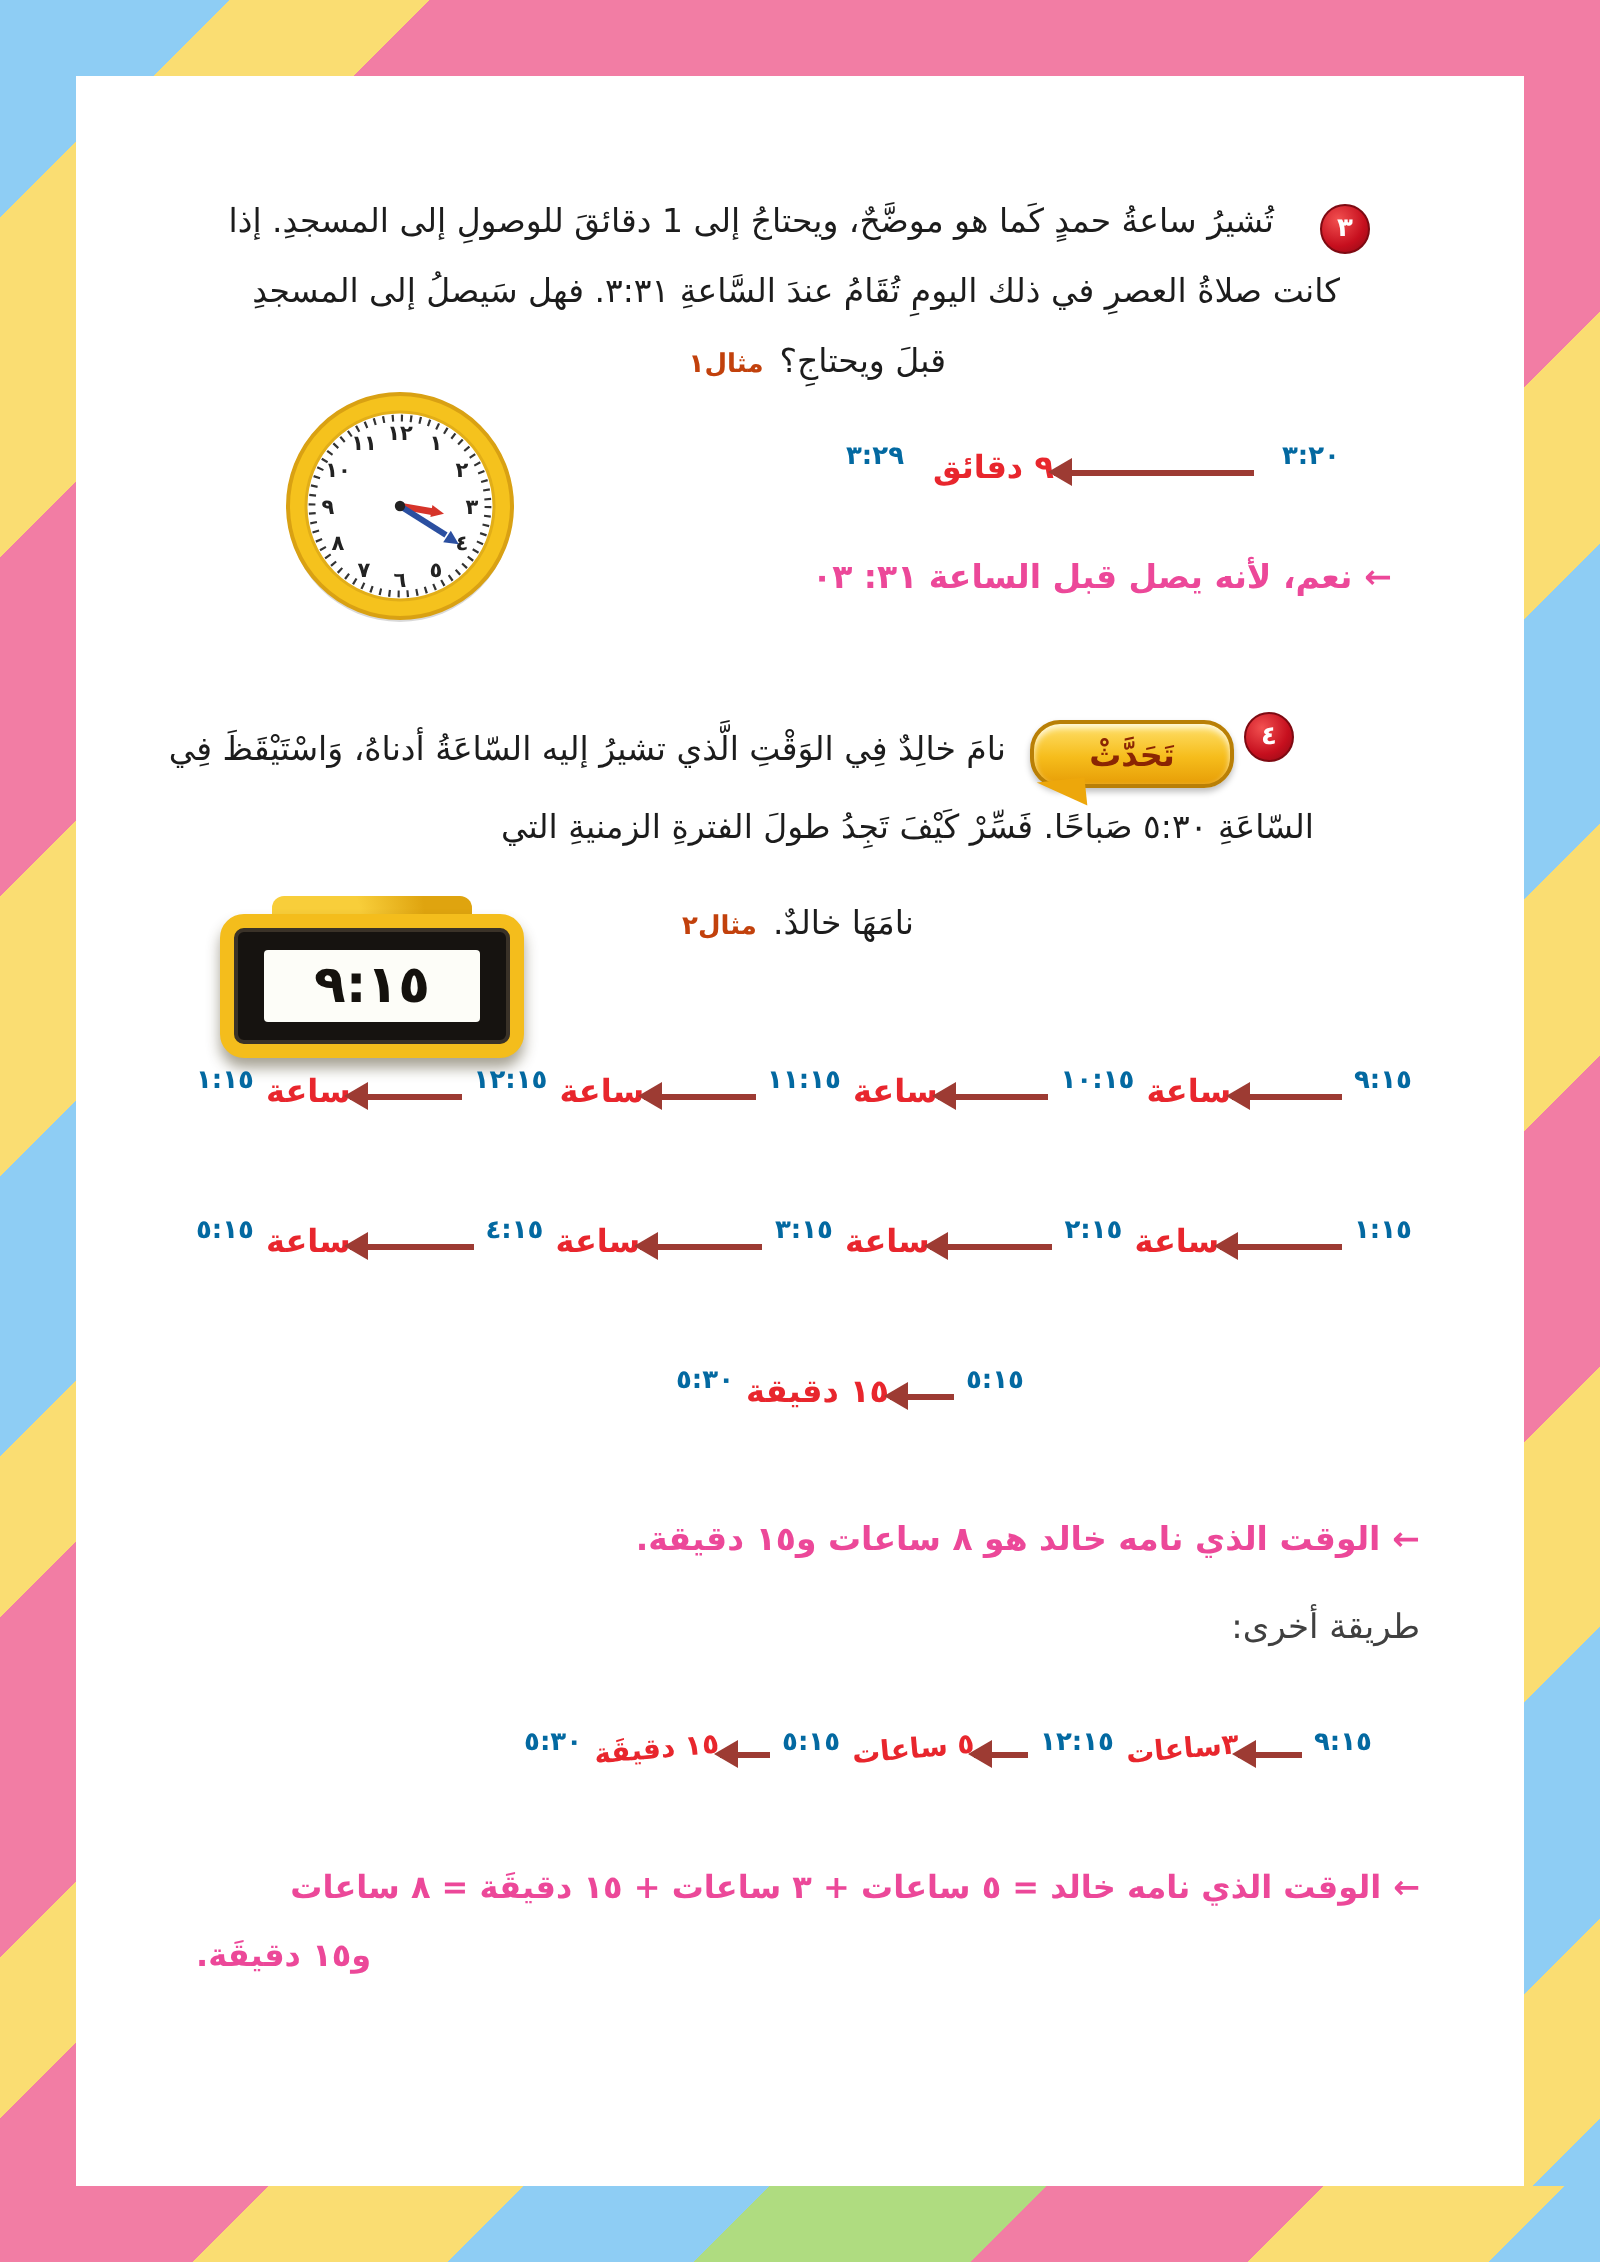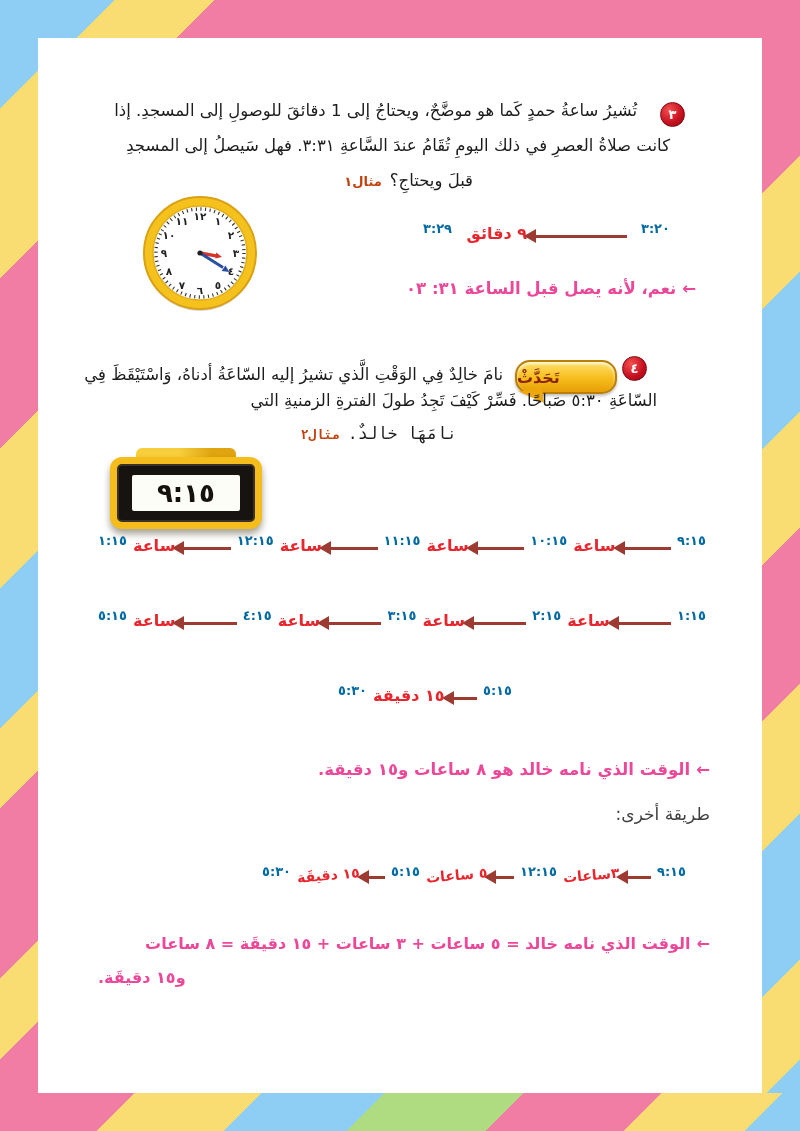--- a/index.html
+++ b/index.html
@@ -33,21 +33,21 @@
   .badge{
     width:23px;height:23px;border-radius:50%;
     background:radial-gradient(circle at 35% 30%,#f25050,#c60f1e 60%,#8c0a15);
     border:1.5px solid #7e0a12;color:#fff;font-size:13px;font-weight:bold;
     display:flex;align-items:center;justify-content:center;
   }
   .bubble{
     width:98px;height:30px;border-radius:15px;
     background:linear-gradient(180deg,#ffe06a 0%,#f6bd1c 55%,#e79e07 100%);
     border:2px solid #b97f06;color:#8a2503;font-weight:bold;font-size:16px;
-    display:flex;align-items:center;justify-content:flex-end;
+    display:flex;align-items:center;justify-content:center;
     box-shadow:inset 0 2px 3px rgba(255,255,255,.8),0 2px 3px rgba(0,0,0,.25);
   }
   .bubble::after{
     content:"";position:absolute;left:2px;bottom:-12px;width:0;height:0;
     border-right:24px solid #eda70b;border-bottom:14px solid transparent;
     transform:rotate(-6deg);
   }
   
   .tl-row{display:flex;justify-content:space-between;align-items:flex-start;direction:rtl;}
   .tl-time{color:#0369a1;font-weight:bold;font-size:13px;white-space:nowrap;direction:ltr;}
@@ -137,22 +137,22 @@
     <span class="ans-arrow">←</span><span>نعم، لأنه يصل قبل الساعة ٣١: ٠٣</span>
   </div>
 
   <div class="abs badge" style="left:584px;top:318px;">
     <span>٤</span>
   </div>
   <div class="abs bubble" style="left:477px;top:322px;">
     <span>تَحَدَّثْ</span>
   </div>
   <div class="abs bodyline" style="top:322px;right:259px;">نامَ خالِدٌ فِي الوَقْتِ الَّذي تشيرُ إليه السّاعَةُ أدناهُ، وَاسْتَيْقَظَ فِي</div>
-  <div class="abs bodyline" style="top:348px;right:105px;margin-left:38px;">السّاعَةِ ٥:٣٠ صَباحًا. فَسِّرْ كَيْفَ تَجِدُ طولَ الفترةِ الزمنيةِ التي</div>
-  <div class="abs bodyline" style="top:382px;right:305px;font-family:Liberation Mono, monospace;">
+  <div class="abs bodyline" style="top:361px;right:105px;margin-left:38px;">السّاعَةِ ٥:٣٠ صَباحًا. فَسِّرْ كَيْفَ تَجِدُ طولَ الفترةِ الزمنيةِ التي</div>
+  <div class="abs bodyline" style="top:409px;right:305px;">
     <span>نامَهَا خالدٌ.</span><span class="example-ref">مثال٢</span>
   </div>
 
   <div class="abs dclock" style="left:72px;top:410px;">
     <div class="dclock-top"></div>
     <div class="dclock-frame">
       <div class="dclock-screen">٩:١٥</div>
     </div>
   </div>
 

